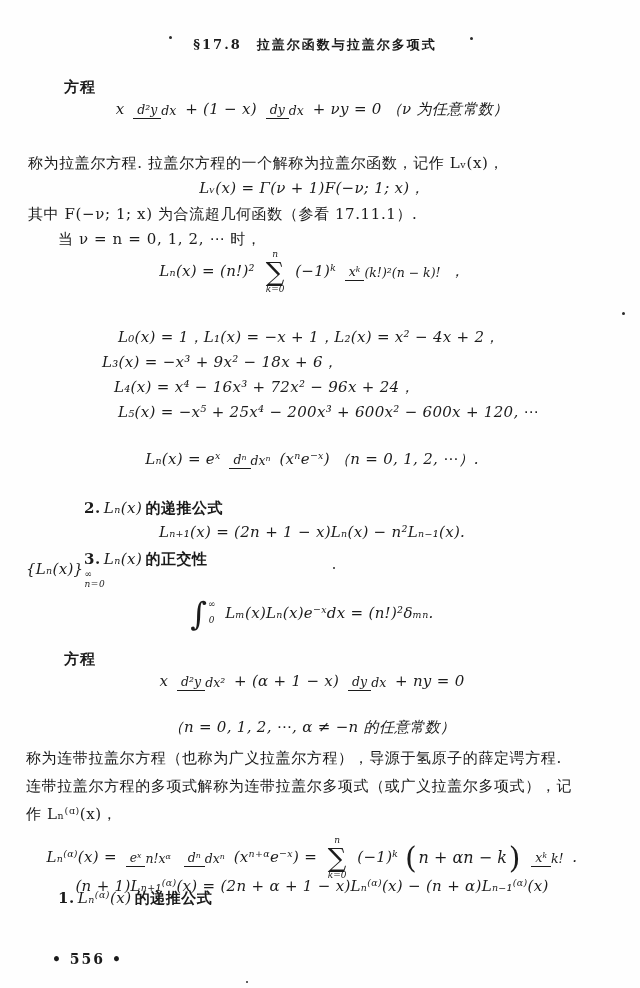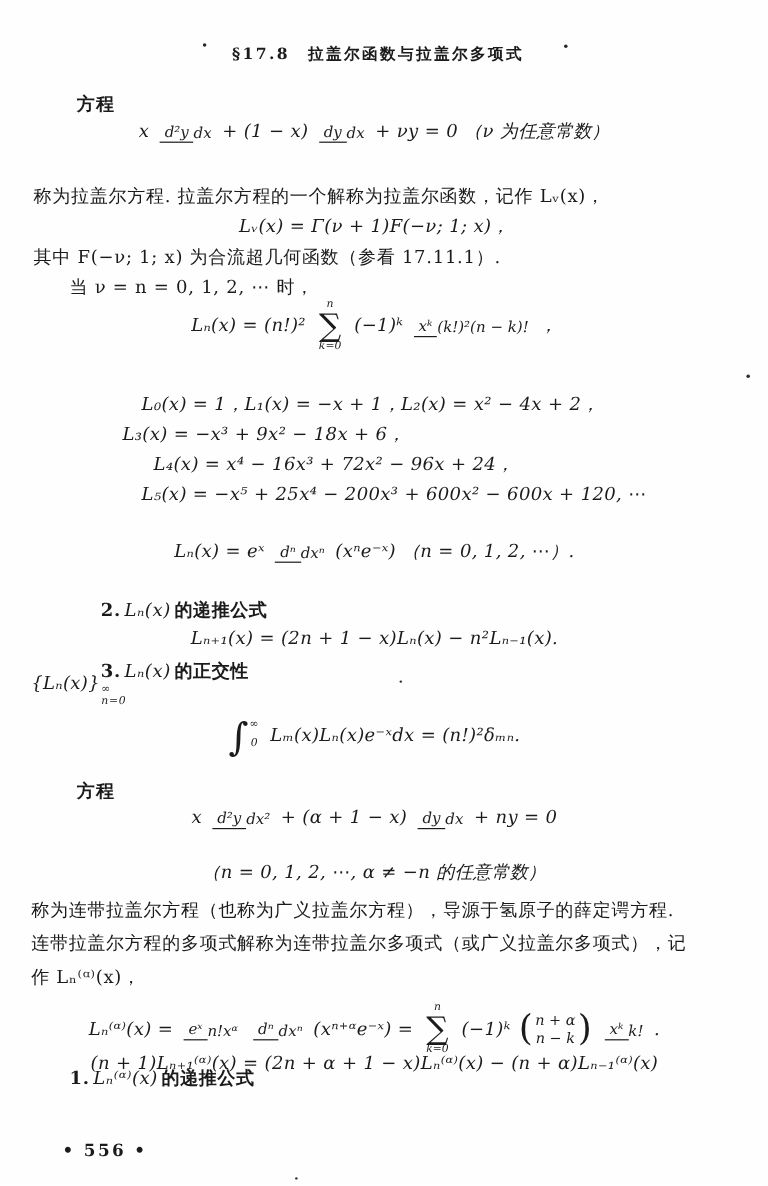--- a/index.html
+++ b/index.html
@@ -44,21 +44,21 @@
   .sum .lim{font-size:9px;font-style:italic;line-height:1.1;}
   .sum .sig{font-size:26px;line-height:0.95;font-style:normal;}
   .integral{display:inline-flex;align-items:stretch;vertical-align:middle;margin-right:5px;}
   .integral .sign{font-size:32px;line-height:1;font-style:normal;}
   .integral .lims{
     display:flex;flex-direction:column;justify-content:space-between;
     font-size:9px;font-style:italic;padding:1px 0 5px 1px;
   }
   .binom{display:inline-flex;align-items:center;vertical-align:middle;margin:0 2px;font-style:italic;}
   .binom .paren{font-size:30px;line-height:1;font-style:normal;font-weight:300;}
-  .binom .col{display:flex;flex-direction:column;font-size:12px;line-height:1.3;padding:0 2px;text-align:center;}
+  .binom .col{display:flex;flex-direction:row;font-size:16px;line-height:1.3;padding:0 2px;text-align:center;}
   .supsub{
     display:inline-flex;flex-direction:column;align-items:flex-start;
     vertical-align:-35%;line-height:1.1;font-size:9px;font-style:italic;margin:0 2px 0 1px;
   }
   .pagenum{font-size:14px;font-weight:bold;letter-spacing:2px;}
   .speck{position:absolute;background:#2a2a2a;border-radius:50%;}
 </style>
 </head>
 <body>
 
@@ -106,21 +106,21 @@
     <span class="frac">
         <span class="num">xᵏ</span>
         <span class="den">(k!)²(n − k)!</span>
       </span>
     <span class="m">，</span>
   </div>
 
 
   <div class="abs polyline" style="left:118px;top:328px;">L₀(x) = 1，L₁(x) = −x + 1，L₂(x) = x² − 4x + 2，</div>
   <div class="abs polyline" style="left:102px;top:353px;">L₃(x) = −x³ + 9x² − 18x + 6，</div>
-  <div class="abs polyline" style="left:128px;top:378px;">L₄(x) = x⁴ − 16x³ + 72x² − 96x + 24，</div>
+  <div class="abs polyline" style="left:114px;top:378px;">L₄(x) = x⁴ − 16x³ + 72x² − 96x + 24，</div>
   <div class="abs polyline" style="left:118px;top:403px;">L₅(x) = −x⁵ + 25x⁴ − 200x³ + 600x² − 600x + 120, ⋯</div>
 
   <div class="abs eqrow" style="top:450px;">
     <span class="m">Lₙ(x) = eˣ</span>
     <span class="frac">
         <span class="num">dⁿ</span>
         <span class="den">dxⁿ</span>
       </span>
     <span class="m">(xⁿe⁻ˣ) （n = 0, 1, 2, ⋯）.</span>
   </div>

